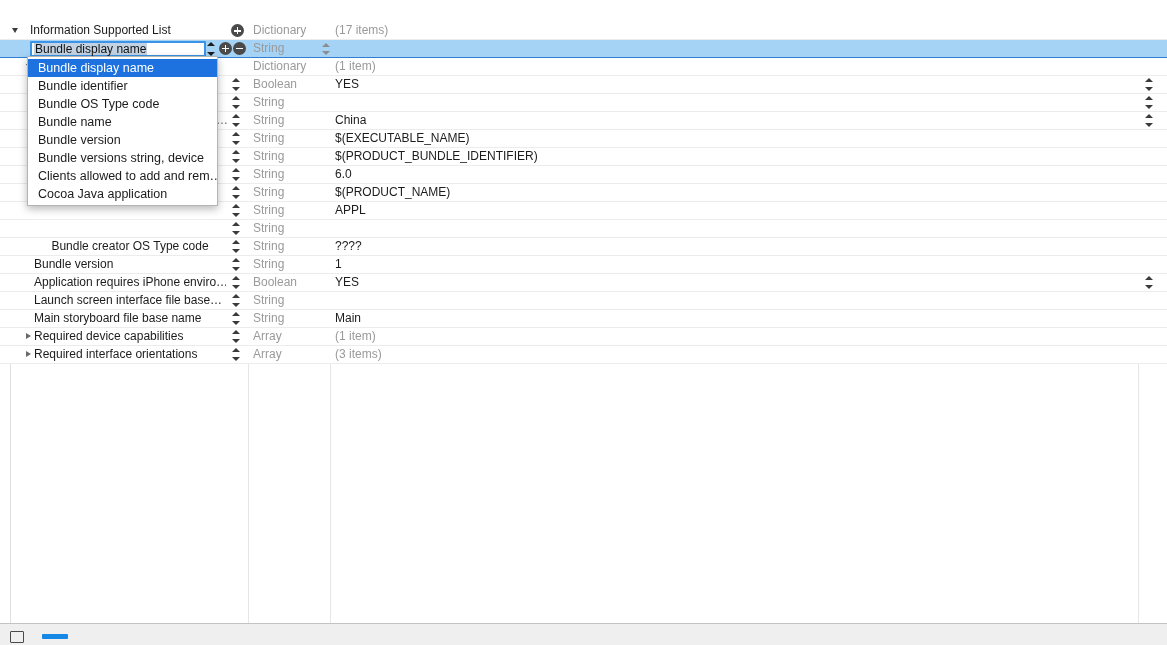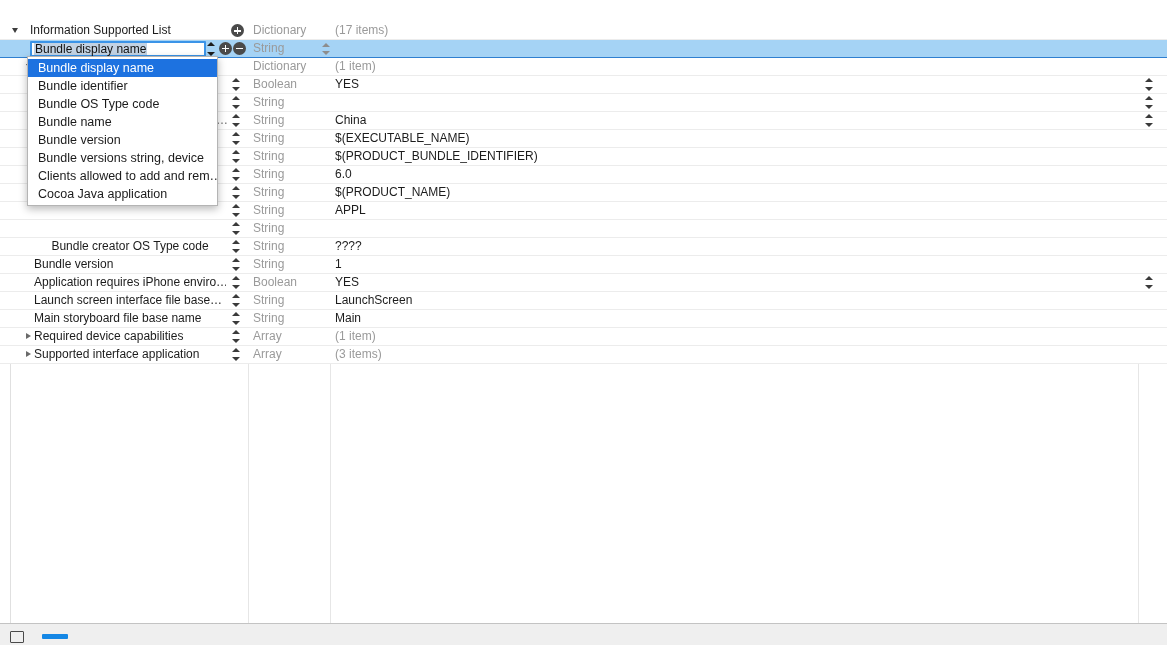--- a/index.html
+++ b/index.html
@@ -497,21 +497,20 @@
           <span class="dn"></span>
         </span>
       </div>
       <div class="row">
         <div class="cell cell-key indent1" style="left: 12px;">Launch screen interface file base…</div>
         <span class="stepper keycol">
           <span class="up"></span>
           <span class="dn"></span>
         </span>
         <div class="cell cell-type">String</div>
-        <div class="cell cell-value">LaunchScreen</div>
       </div>
       <div class="row">
         <div class="cell cell-key indent1" style="left: 12px;">Main storyboard file base name</div>
         <span class="stepper keycol">
           <span class="up"></span>
           <span class="dn"></span>
         </span>
         <div class="cell cell-type">String</div>
         <div class="cell cell-value">Main</div>
       </div>
@@ -524,21 +523,21 @@
           <span class="up"></span>
           <span class="dn"></span>
         </span>
         <div class="cell cell-type">Array</div>
         <div class="cell cell-value muted">(1 item)</div>
       </div>
       <div class="row">
         <span class="tri-wrap" style="left: 26px;">
           <span class="tri right"></span>
         </span>
-        <div class="cell cell-key indent1" style="left: 12px;">Supported interface application</div>
+        <div class="cell cell-key indent1" style="left: 12px;">Required interface orientations</div>
         <span class="stepper keycol">
           <span class="up"></span>
           <span class="dn"></span>
         </span>
         <div class="cell cell-type">Array</div>
         <div class="cell cell-value muted">(3 items)</div>
       </div>
     </div>
 
   <div class="editrow-field">

